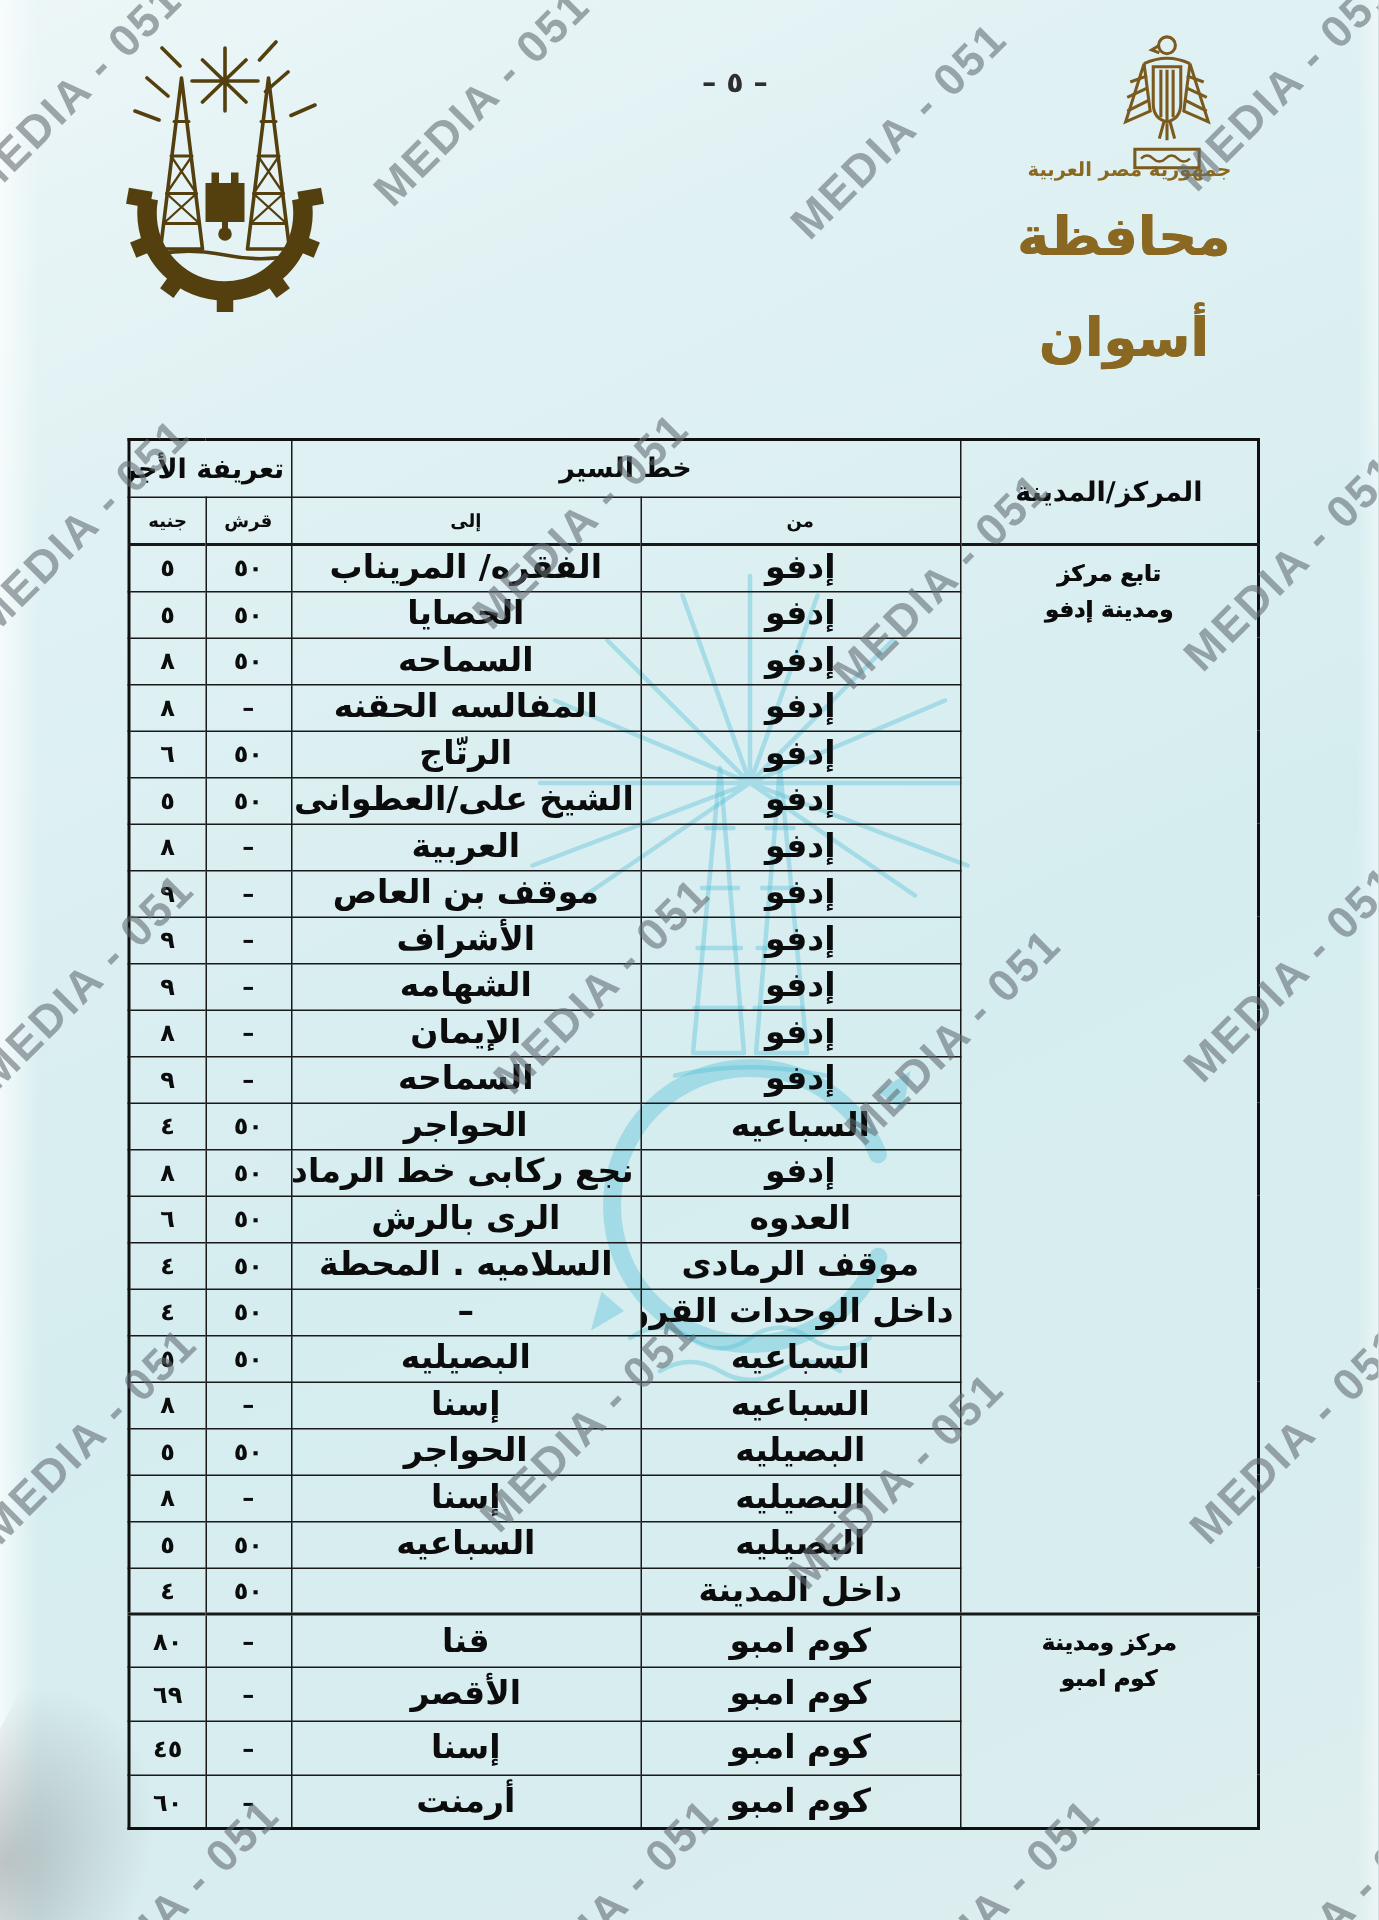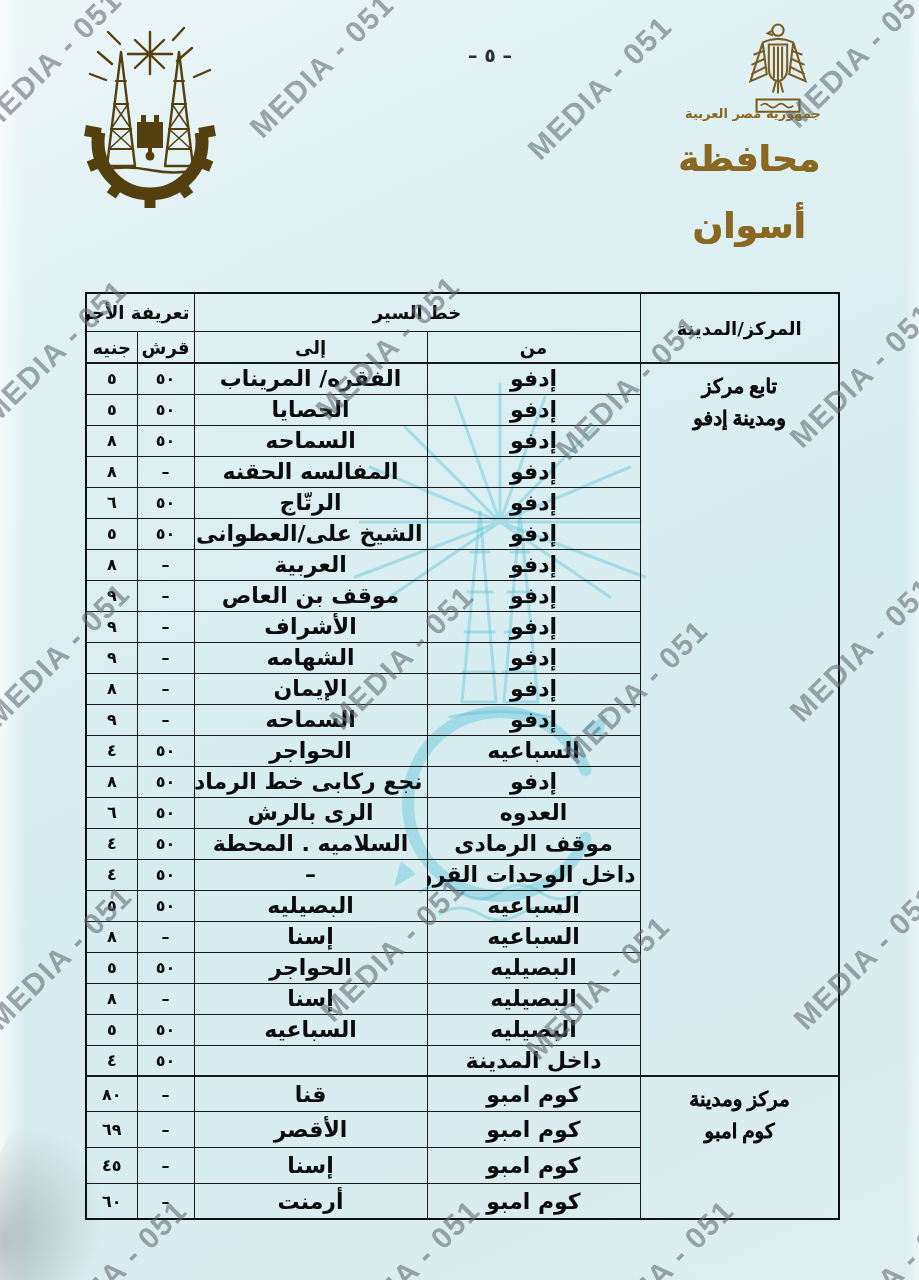--- a/index.html
+++ b/index.html
@@ -34,28 +34,28 @@
 
   
   .fare-table { position:absolute; left:85px; top:292px; width:753px; table-layout:fixed;
     border-collapse:collapse; direction:rtl; z-index:5; border:2.6px solid #101010; }
   .fare-table th, .fare-table td {
     border:1.7px solid #191919; padding:0 4px; text-align:center; vertical-align:middle;
     font-family:"DejaVu Sans", sans-serif; font-weight:700; color:#0c0c0c;
     overflow:hidden; white-space:nowrap; background:transparent;
   }
   .fare-table thead tr.h1 th { height:37px; font-size:18px; }
-  .fare-table thead tr.h2 th { height:30px; font-size:18px; border-bottom-width:2.4px; }
+  .fare-table thead tr.h2 th { height:30px; font-size:12px; border-bottom-width:2.4px; }
   .fare-table tbody tr.sec0 { height:31px; }
   .fare-table tbody tr.sec1 { height:35.8px; }
   .fare-table tbody tr.section-start td { border-top-width:2.4px; }
   td.row-from, td.row-to { font-size:22px;margin-top:41px; }
   td.row-piasters, td.row-pounds { font-size:16px; }
-  td.center-cell { vertical-align:top; padding-top:6px; font-size:20px; line-height:1.6;
-    text-shadow:0.5px 0 0 #0c0c0c;font-family:Liberation Serif, serif; }
+  td.center-cell { vertical-align:top; padding-top:6px; font-size:15px; line-height:1.6;
+    text-shadow:0.5px 0 0 #0c0c0c; }
 
   
   .wm-layer { position:absolute; inset:0; z-index:30; pointer-events:none; }
   .wm { position:absolute; transform:translate(-50%,-50%) rotate(-45deg);
     font-family:"Liberation Sans", sans-serif; font-size:30px; font-weight:600;
     letter-spacing:1.5px; color:rgba(96,106,114,0.58); white-space:nowrap; }
 </style>
 </head>
 <body>
 

